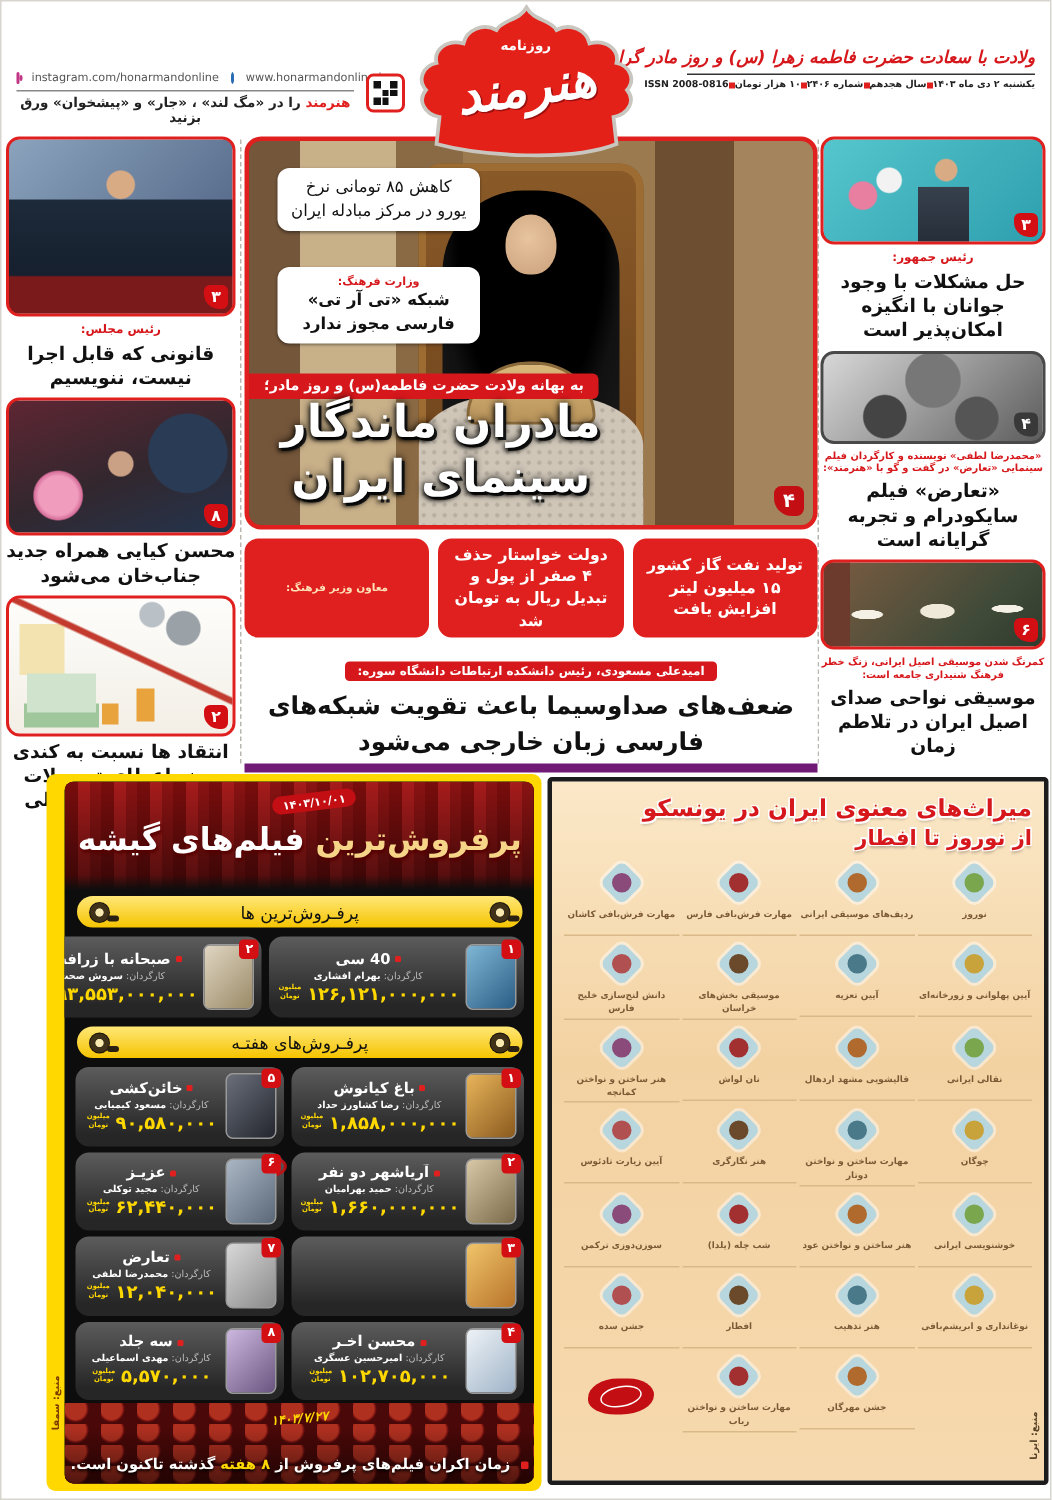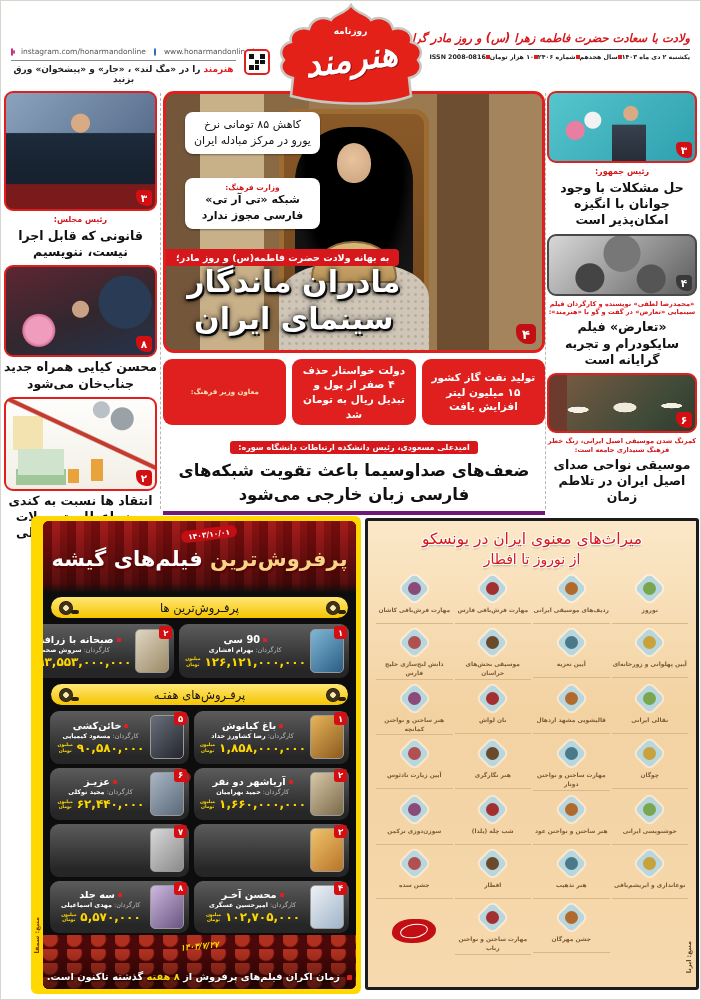--- a/index.html
+++ b/index.html
@@ -133,21 +133,21 @@
   .page-badge { position:absolute; right:6px; bottom:6px; width:20px; height:20px; background:#c30f14;
                 color:#fff; font-weight:bold; font-size:13px; display:flex; align-items:center;
                 justify-content:center; border-radius:5px 5px 5px 12px; }
 
   .red-row { display:flex; gap:6px; height:66px; }
   .red-box { flex:1; background:#e0201e; border-radius:9px; color:#fff; display:flex; flex-direction:column;
              align-items:center; justify-content:center; text-align:center; padding:4px 6px; }
   .red-box .rb-kick { font-size:7px; font-weight:bold; color:#ffe2b8; margin-bottom:1px; }
   .red-box .rb-text { font-size:10.5px; font-weight:bold; line-height:1.4; }
 
-  .irib-box { height:84px; background:#fff; border-bottom:4px solid #701a75; text-align:center; padding-top:4px; }
+  .irib-box { height:84px; background:#fff; border-bottom:6px solid #701a75; text-align:center; padding-top:4px; }
   .irib-kick { display:inline-block; background:#d6181c; color:#fff; font-size:8px; font-weight:bold;
                padding:2px 8px; border-radius:3px; }
   .irib-head { margin-top:5px; font-size:16.5px; font-weight:bold; color:#111; line-height:1.45; }
 
   
   .boxoffice { position:absolute; left:30px; top:515px; width:330px; height:478px;
                background:#ffd800; border-radius:6px; padding:5px 5px 5px 12px; }
   .bo-source { position:absolute; left:2px; bottom:40px; writing-mode:vertical-rl; transform:rotate(180deg);
                font-size:6.5px; font-weight:bold; color:#7a3a00; }
   .bo-inner { position:relative; width:100%; height:100%; background:#0d0d0d; border-radius:6px; overflow:hidden;
@@ -201,21 +201,21 @@
                  font-size:8.5px; font-style:italic; font-weight:bold; transform:rotate(-5deg); direction:ltr; }
   .bo-note { position:absolute; bottom:7px; left:0; right:0; text-align:center; font-size:9.8px; font-weight:bold;
              color:#fff; text-shadow:0 1px 2px #000; }
   .bo-note::before { content:""; display:inline-block; width:5px; height:5px; background:#e0201e; border-radius:1px; margin-left:4px; }
   .bo-note .hl { color:#ffd800; }
 
   
   .heritage { position:absolute; left:364px; top:517px; width:334px; height:472px; border:3px solid #1c1c1c;
               border-radius:3px; background:linear-gradient(180deg,#fbe8c8,#f3d2a2 40%,#f6d9ae);
               padding:8px 8px 4px; overflow:hidden; }
-  .h-title { text-align:center; color:#d6181c; font-weight:normal; line-height:1.3;
+  .h-title { text-align:right; color:#d6181c; font-weight:bold; line-height:1.3;
              text-shadow:-1px -1px 0 #fff,1px -1px 0 #fff,-1px 1px 0 #fff,1px 1px 0 #fff, 0 2px 2px rgba(0,0,0,.25); }
   .h-title .l1 { font-size:15.5px; }
   .h-title .l2 { font-size:14px; display:block; }
   .h-grid { margin-top:4px; display:grid; grid-template-columns:repeat(4,1fr); row-gap:2px; column-gap:2px; }
   .h-item { text-align:center; padding-top:2px; }
   .h-icon { width:21px; height:21px; margin:4px auto 7px; background:#b7d6de; transform:rotate(45deg);
             border-radius:5px; position:relative; box-shadow:0 0 0 2px rgba(255,255,255,.45); }
   .h-icon::after { content:""; position:absolute; inset:4px; border-radius:50%; background:#7aa64e; }
   .h-item:nth-child(8n+2) .h-icon::after { background:#b06a2e; }
   .h-item:nth-child(8n+3) .h-icon::after { background:#a33030; }
@@ -392,21 +392,21 @@
         <span class="ptxt">پرفـروش‌ترین ها</span>
         <span class="reel-icon"></span>
       </div>
 
       <div class="bo-grid" style="flex:0 0 58px;">
         <div class="mcell">
           <div class="poster pa">
               <span class="rank">۱</span>
             </div>
           <div class="minfo">
-            <div class="mtitle">90 سی</div>
+            <div class="mtitle">40 سی</div>
             <div class="mdir"><span class="dlab">کارگردان:</span> <span class="dname">بهرام افشاری</span></div>
             <div class="mamount">
                 <span class="amount-num">۱۲۶,۱۲۱,۰۰۰,۰۰۰</span>
                 <span class="unit">میلیون تومان</span>
               </div>
           </div>
         </div>
         <div class="mcell">
           <div class="poster pb">
               <span class="rank">۲</span>
@@ -484,20 +484,28 @@
         </div>
         <div class="mcell">
           <div class="poster pg">
               <span class="rank">۳</span>
             </div>
         </div>
         <div class="mcell">
           <div class="poster ph">
               <span class="rank">۷</span>
             </div>
+          <div class="minfo">
+            <div class="mtitle">تعارض</div>
+            <div class="mdir"><span class="dlab">کارگردان:</span> <span class="dname">محمدرضا لطفی</span></div>
+            <div class="mamount">
+                <span class="amount-num">۱۲,۰۴۰,۰۰۰</span>
+                <span class="unit">میلیون تومان</span>
+              </div>
+          </div>
         </div>
         <div class="mcell">
           <div class="poster pi">
               <span class="rank">۴</span>
             </div>
           <div class="minfo">
             <div class="mtitle">محسن آخـر</div>
             <div class="mdir"><span class="dlab">کارگردان:</span> <span class="dname">امیرحسین عسگری</span></div>
             <div class="mamount">
                 <span class="amount-num">۱۰۲,۷۰۵,۰۰۰</span>

